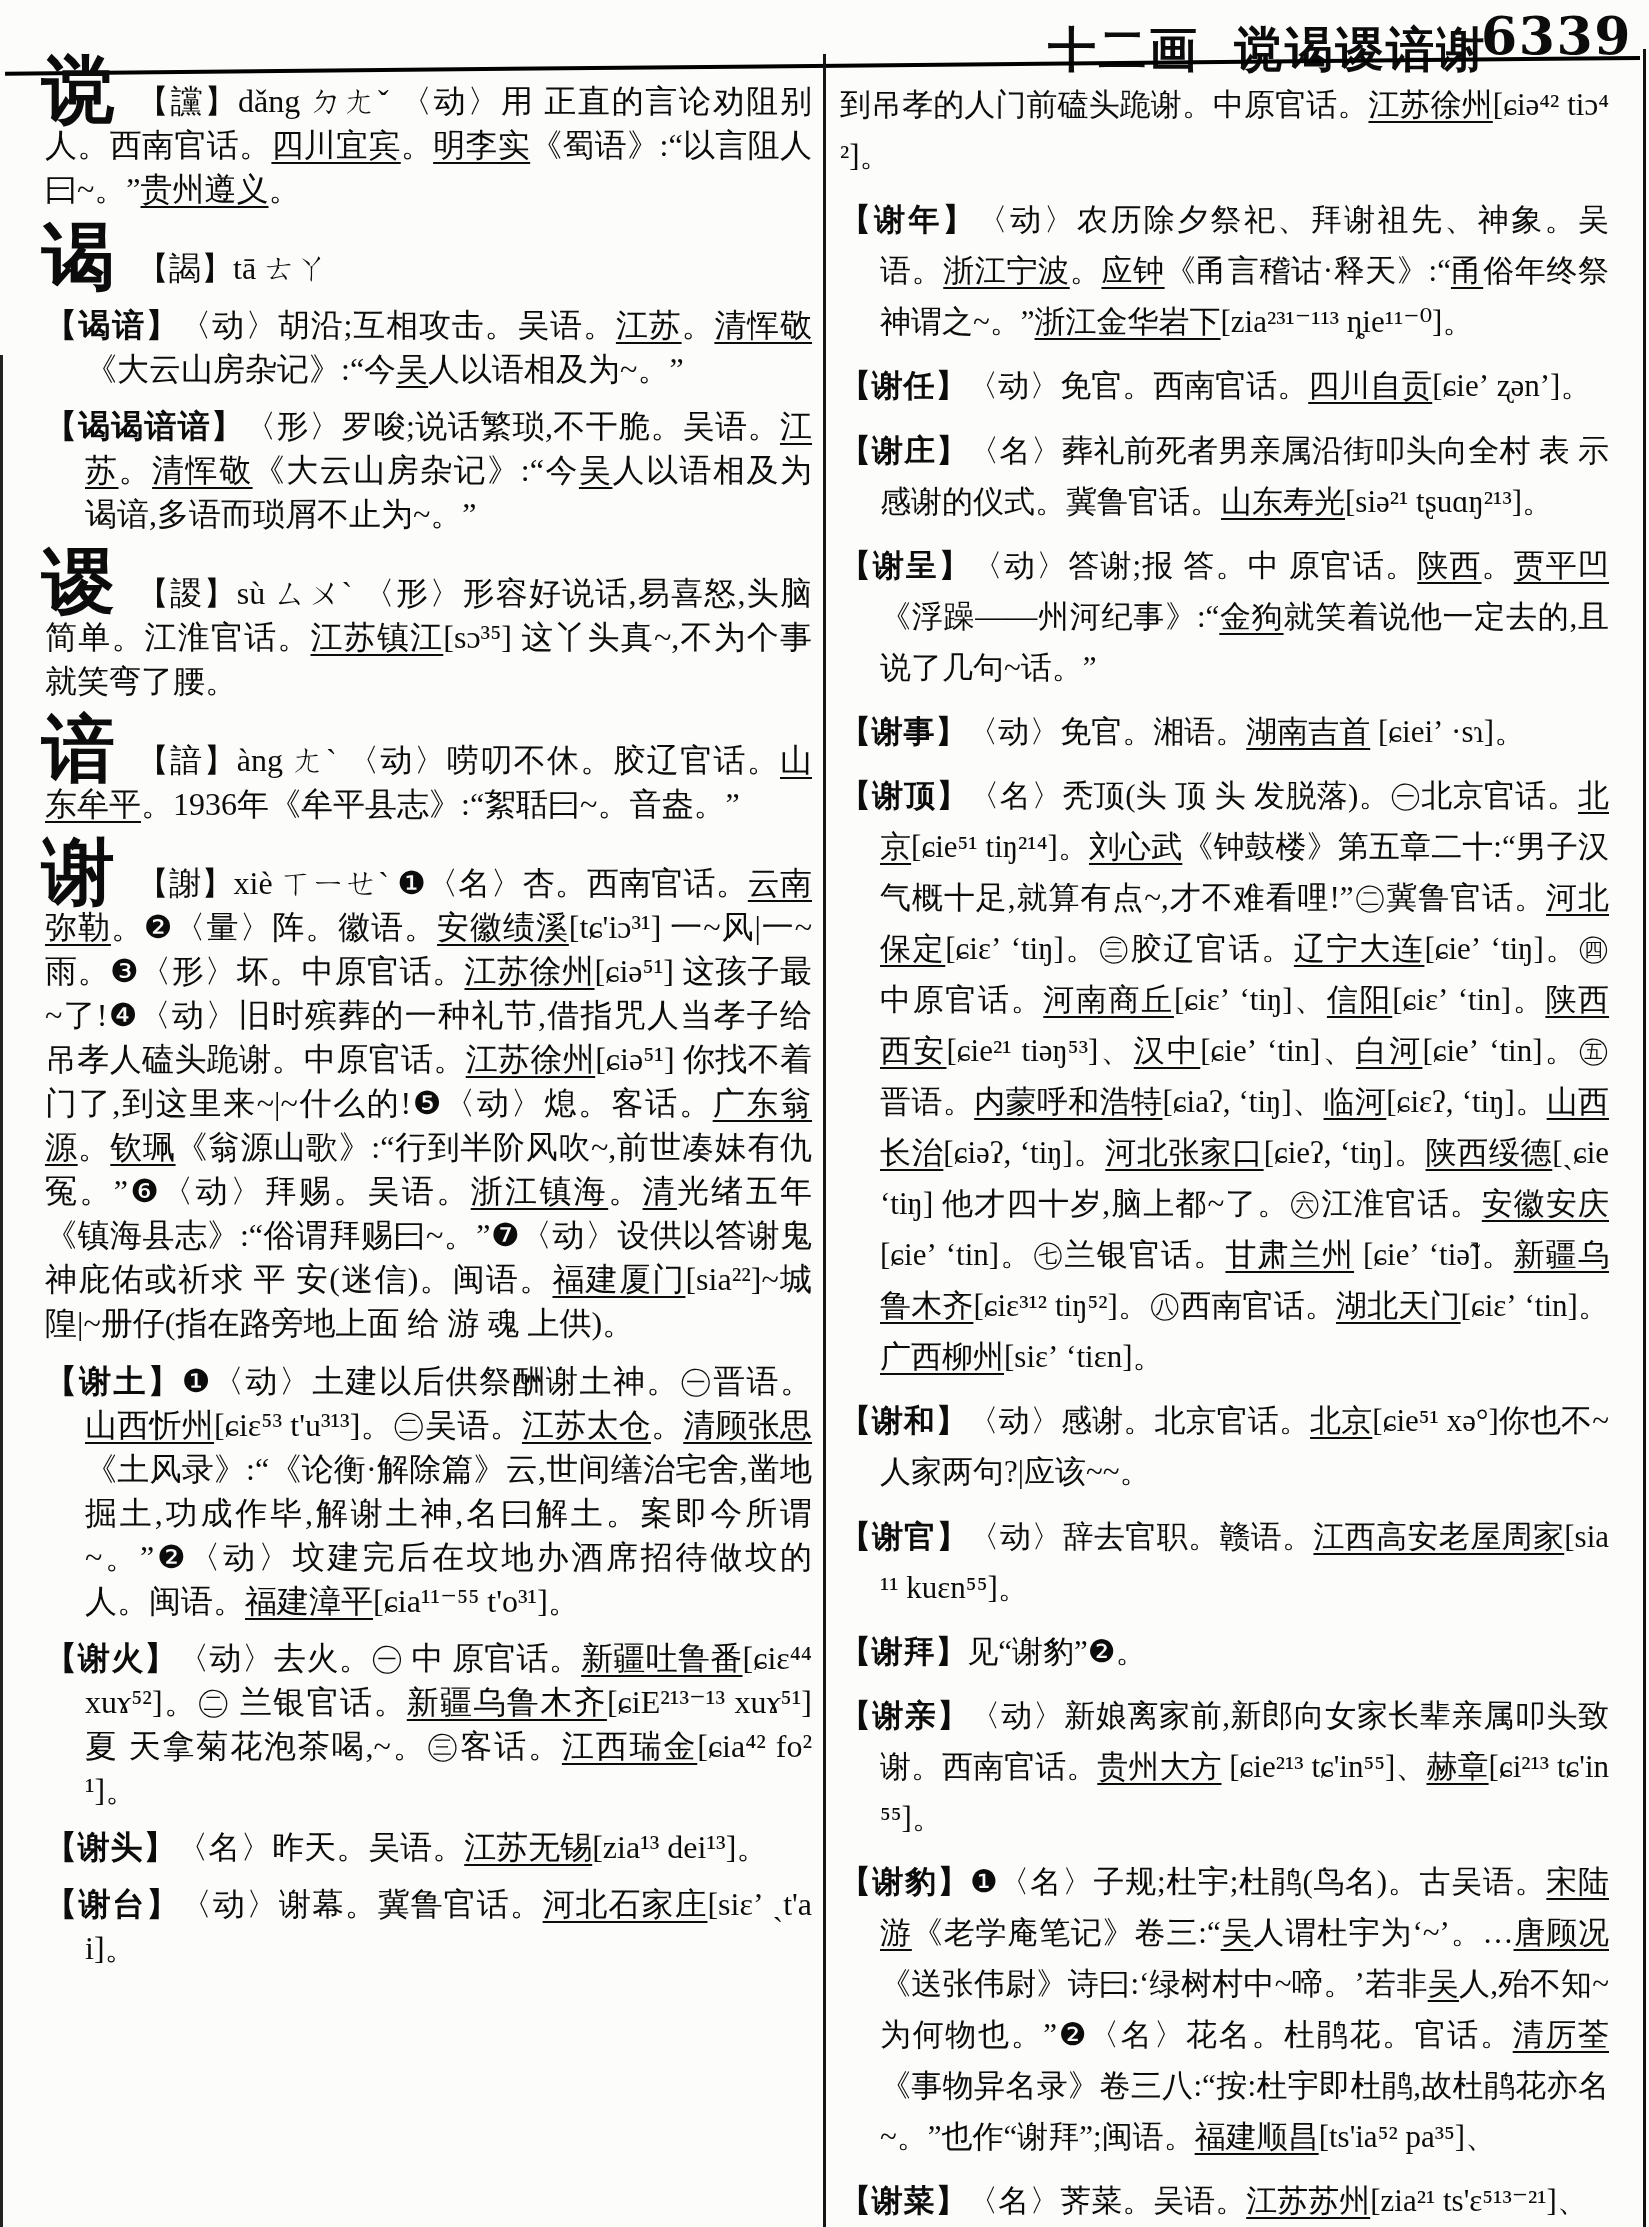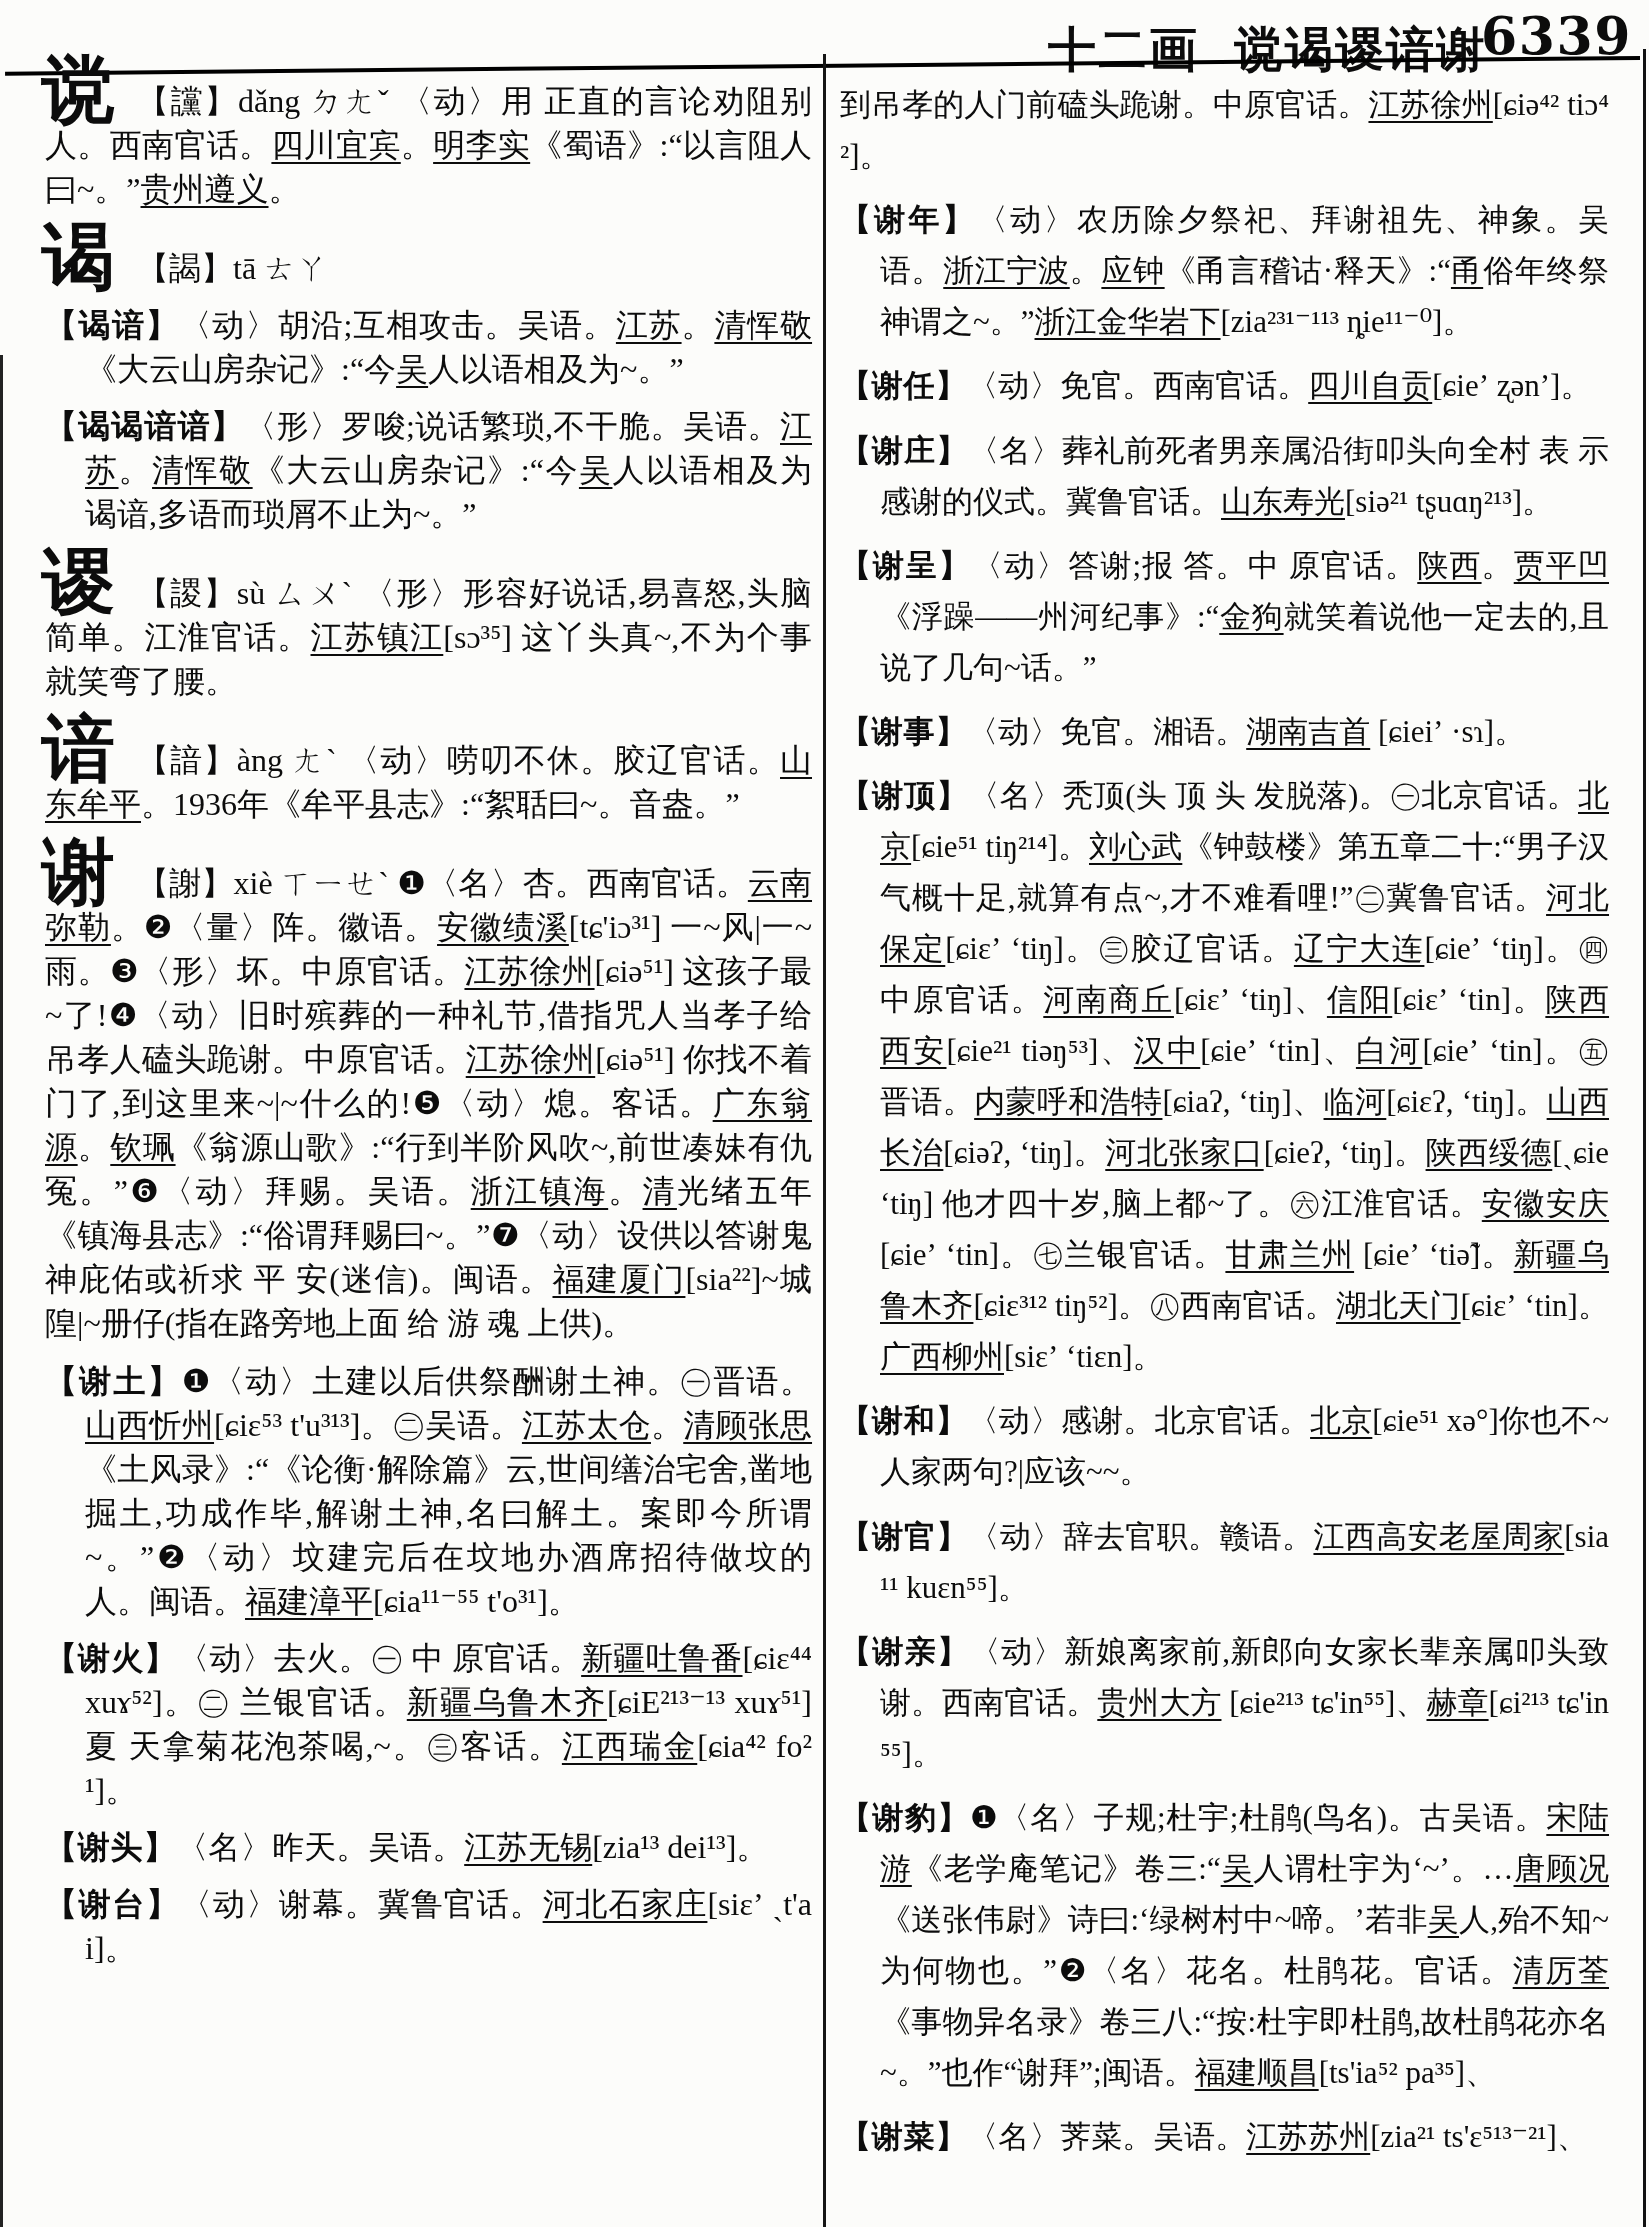--- a/index.html
+++ b/index.html
@@ -123,20 +123,23 @@
       <div class="entry sub">
         <p class="body"><b class="tt">【谢顶】</b>〈名〉秃顶(头 顶 头 发脱落)。㊀北京官话。<u>北京</u>[ɕie⁵¹ tiŋ²¹⁴]。<u>刘心武</u>《钟鼓楼》第五章二十:“男子汉气概十足,就算有点~,才不难看哩!”㊁冀鲁官话。<u>河北保定</u>[ɕiɛʼ ʻtiŋ]。㊂胶辽官话。<u>辽宁大连</u>[ɕieʼ ʻtiŋ]。㊃中原官话。<u>河南商丘</u>[ɕiɛʼ ʻtiŋ]、<u>信阳</u>[ɕiɛʼ ʻtin]。<u>陕西西安</u>[ɕie²¹ tiəŋ⁵³]、<u>汉中</u>[ɕieʼ ʻtin]、<u>白河</u>[ɕieʼ ʻtin]。㊄ 晋语。<u>内蒙呼和浩特</u>[ɕiaʔ, ʻtiŋ]、<u>临河</u>[ɕiɛʔ, ʻtiŋ]。<u>山西长治</u>[ɕiəʔ, ʻtiŋ]。<u>河北张家口</u>[ɕieʔ, ʻtiŋ]。<u>陕西绥德</u>[ˏɕie ʻtiŋ] 他才四十岁,脑上都~了。㊅江淮官话。<u>安徽安庆</u> [ɕieʼ ʻtin]。㊆兰银官话。<u>甘肃兰州</u> [ɕieʼ ʻtiə̃]。<u>新疆乌鲁木齐</u>[ɕiɛ³¹² tiŋ⁵²]。㊇西南官话。<u>湖北天门</u>[ɕiɛʼ ʻtin]。<u>广西柳州</u>[siɛʼ ʻtiɛn]。</p>
       </div>
       <div class="entry sub">
         <p class="body"><b class="tt">【谢和】</b>〈动〉感谢。北京官话。<u>北京</u>[ɕie⁵¹ xə°]你也不~人家两句?|应该~~。</p>
       </div>
       <div class="entry sub">
         <p class="body"><b class="tt">【谢官】</b>〈动〉辞去官职。赣语。<u>江西高安老屋周家</u>[sia¹¹ kuɛn⁵⁵]。</p>
       </div>
       <div class="entry sub">
+        <p class="body"><b class="tt">【谢拜】</b>见“谢豹”❷。</p>
+      </div>
+      <div class="entry sub">
         <p class="body"><b class="tt">【谢亲】</b>〈动〉新娘离家前,新郎向女家长辈亲属叩头致谢。西南官话。<u>贵州大方</u> [ɕie²¹³ tɕ'in⁵⁵]、<u>赫章</u>[ɕi²¹³ tɕ'in⁵⁵]。</p>
       </div>
       <div class="entry sub">
         <p class="body"><b class="tt">【谢豹】</b>❶〈名〉子规;杜宇;杜鹃(鸟名)。古吴语。<u>宋陆游</u>《老学庵笔记》卷三:“<u>吴</u>人谓杜宇为‘~’。…<u>唐顾况</u>《送张伟尉》诗曰:‘绿树村中~啼。’若非<u>吴</u>人,殆不知~为何物也。”❷〈名〉花名。杜鹃花。官话。<u>清厉荃</u>《事物异名录》卷三八:“按:杜宇即杜鹃,故杜鹃花亦名~。”也作“谢拜”;闽语。<u>福建顺昌</u>[ts'ia⁵² pa³⁵]、</p>
       </div>
       <div class="entry sub">
         <p class="body"><b class="tt">【谢菜】</b>〈名〉荠菜。吴语。<u>江苏苏州</u>[zia²¹ ts'ɛ⁵¹³⁻²¹]、</p>
       </div>
     </div>
 

